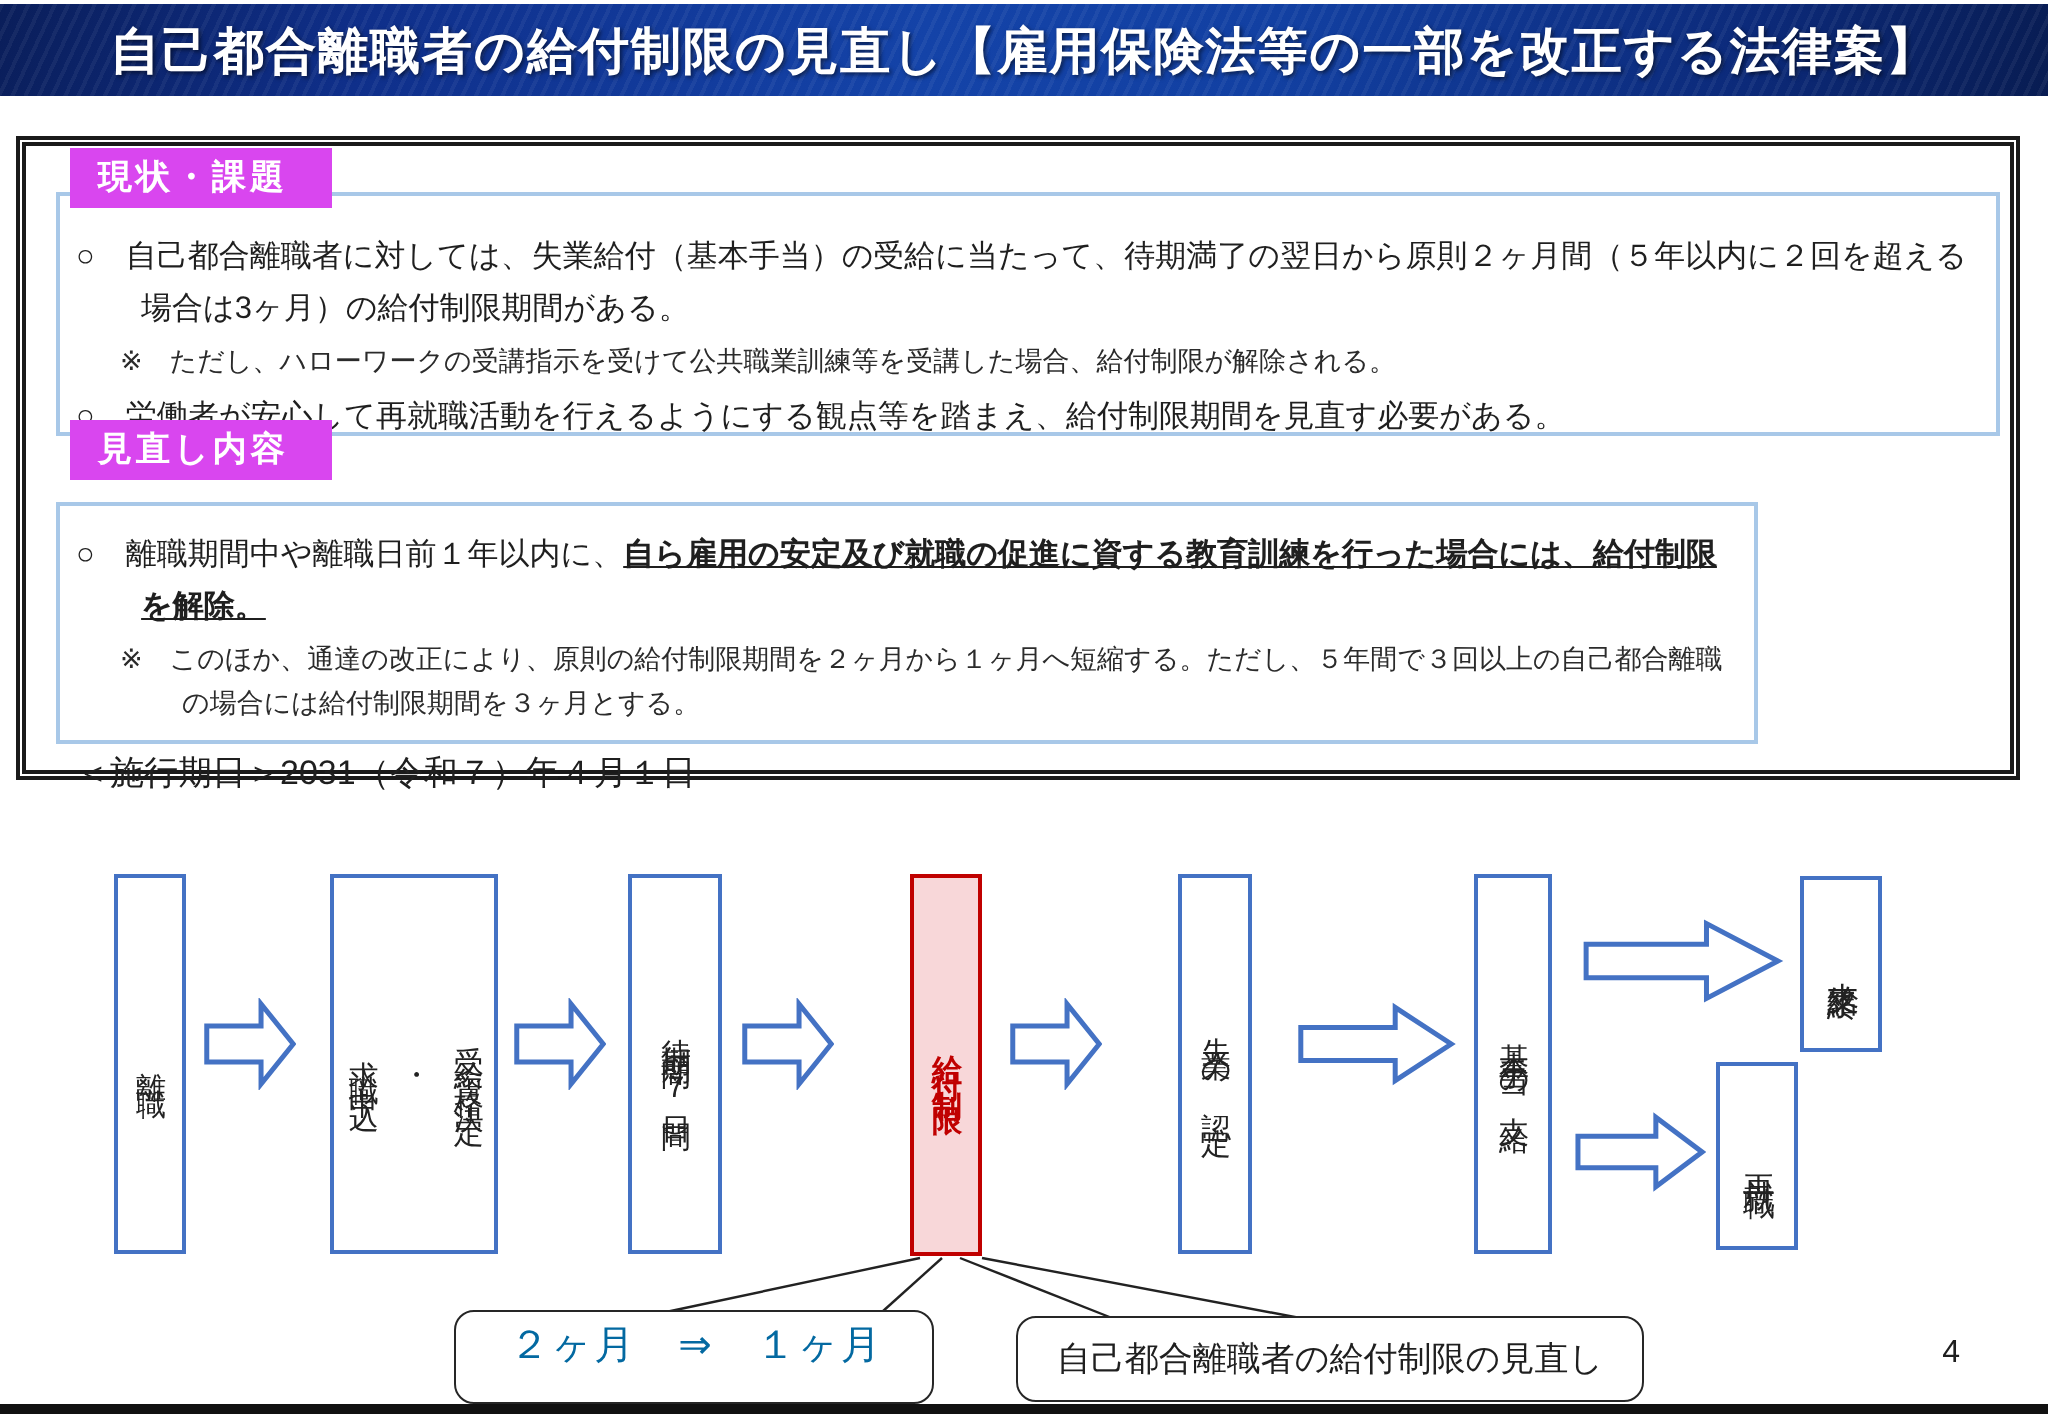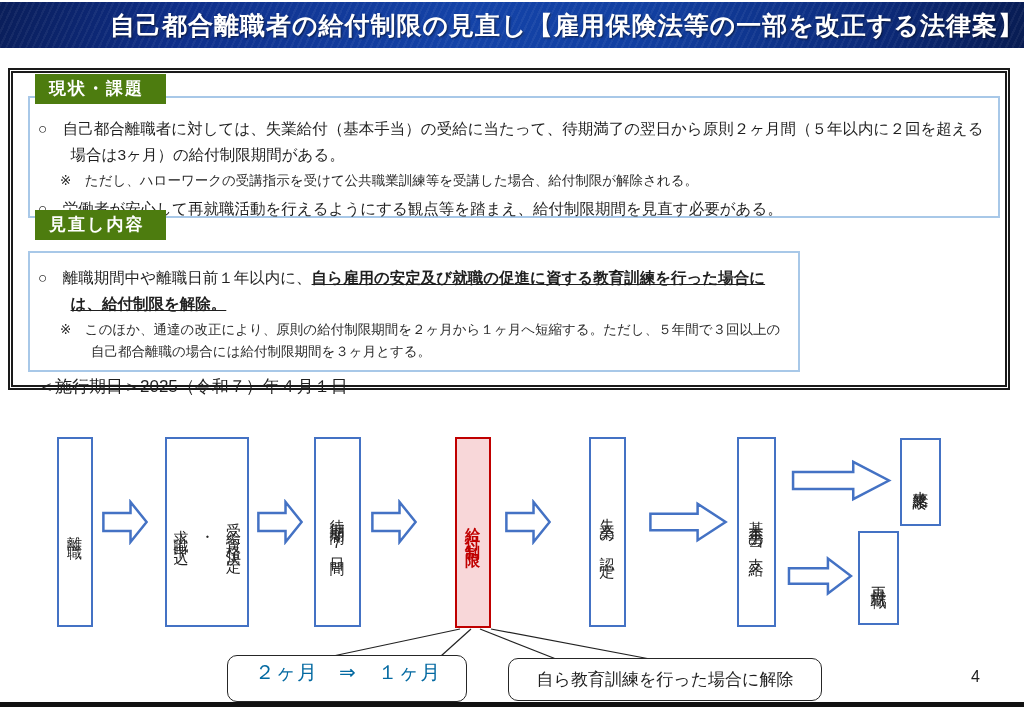--- a/index.html
+++ b/index.html
@@ -14,58 +14,58 @@
   }
 
   
   .title-bar {
     position: absolute;
     left: 0; top: 2px;
     width: 1024px; height: 46px;
     background:
       repeating-linear-gradient(115deg, rgba(255,255,255,0.05) 0px, rgba(255,255,255,0.05) 2px, transparent 2px, transparent 6px),
       linear-gradient(105deg, #0a1e5a 0%, #0f2f8a 18%, #1443a8 45%, #1240a2 62%, #0c2a7a 85%, #081c52 100%);
-    display: flex; align-items: center; justify-content: flex-end;
+    display: flex; align-items: center; justify-content: center;
   }
   .title-bar .title-text {
     color: #fff; font-size: 25px; font-weight: bold; letter-spacing: 1px;
     text-shadow: 1px 1px 2px rgba(0,0,0,0.55);
     white-space: nowrap;
   }
 
   
   .outer-box {
     position: absolute;
     left: 8px; top: 68px;
     width: 1002px; height: 322px;
     border: 5px double #1a1a1a;
     background: #fff;
   }
 
   .section-badge {
     position: absolute;
-    background: #4d7c0f;
+    background: #d946ef;
     color: #fff;
     font-size: 17px;
     font-weight: bold;
     letter-spacing: 2px;
     padding: 3px 22px 4px 14px;
     z-index: 3;
   }
   .badge-current { left: 35px; top: 74px; }
   .badge-revision { left: 35px; top: 210px; }
 
   .blue-box {
     position: absolute;
     border: 2px solid #A8C8E8;
     background: #fff;
     z-index: 1;
   }
   .blue-box-current { left: 28px; top: 96px; width: 972px; height: 122px; padding: 18px 14px 6px 8px; }
-  .blue-box-revision { left: 28px; top: 251px; width: 772px; height: 121px; padding: 12px 14px 6px 8px; }
+  .blue-box-revision { left: 28px; top: 251px; width: 851px; height: 121px; padding: 12px 14px 6px 8px; }
 
   .b-main {
     font-size: 15.5px; color: #1f1f1f; line-height: 1.68;
     padding-left: 2.1em; text-indent: -2.1em;
   }
   .b-note {
     font-size: 13.5px; color: #2b2b2b; line-height: 1.62;
     margin-left: 22px;
     padding-left: 2.3em; text-indent: -2.3em;
     margin-top: 2px; margin-bottom: 4px;
@@ -163,21 +163,21 @@
   <div class="blue-box blue-box-current">
     <p class="b-main">○　自己都合離職者に対しては、失業給付（基本手当）の受給に当たって、待期満了の翌日から原則２ヶ月間（５年以内に２回を超える場合は3ヶ月）の給付制限期間がある。</p>
     <p class="b-note">※　ただし、ハローワークの受講指示を受けて公共職業訓練等を受講した場合、給付制限が解除される。</p>
     <p class="b-main">○　労働者が安心して再就職活動を行えるようにする観点等を踏まえ、給付制限期間を見直す必要がある。</p>
   </div>
 
   <div class="section-badge badge-revision">見直し内容</div>
   <div class="blue-box blue-box-revision">
     <p class="b-main"><span>○　離職期間中や離職日前１年以内に、</span><span class="emphasis">自ら雇用の安定及び就職の促進に資する教育訓練を行った場合には、給付制限を解除。</span></p>
     <p class="b-note">※　このほか、通達の改正により、原則の給付制限期間を２ヶ月から１ヶ月へ短縮する。ただし、５年間で３回以上の自己都合離職の場合には給付制限期間を３ヶ月とする。</p>
-    <p class="effective-date">＜施行期日＞2025（令和７）年４月１日</p>
+    <p class="effective-date">＜施行期日＞2031（令和７）年４月１日</p>
   </div>
 
 
   <div class="vbox vbox-separation">
       <span>離職</span>
     </div>
   <div class="vbox vbox-application">
       <span>受給資格決定
 ・
 求職申込</span>
@@ -227,19 +227,19 @@
     <line x1="460" y1="629" x2="333" y2="656" stroke="#222" stroke-width="1.2"></line>
     <line x1="471" y1="629" x2="441" y2="656" stroke="#222" stroke-width="1.2"></line>
     <line x1="480" y1="629" x2="556" y2="659" stroke="#222" stroke-width="1.2"></line>
     <line x1="491" y1="629" x2="650" y2="659" stroke="#222" stroke-width="1.2"></line>
   </svg>
 
   <div class="callout callout-change">
     <div class="row-values">２ヶ月　⇒　１ヶ月</div>
   </div>
 
-  <div class="callout callout-release">自ら教育訓練を行った場合に解除</div>
+  <div class="callout callout-release">自己都合離職者の給付制限の見直し</div>
 
   <div class="page-number">4</div>
 
   <div class="bottom-bar"></div>
 
 </div>
 
 </body></html>

